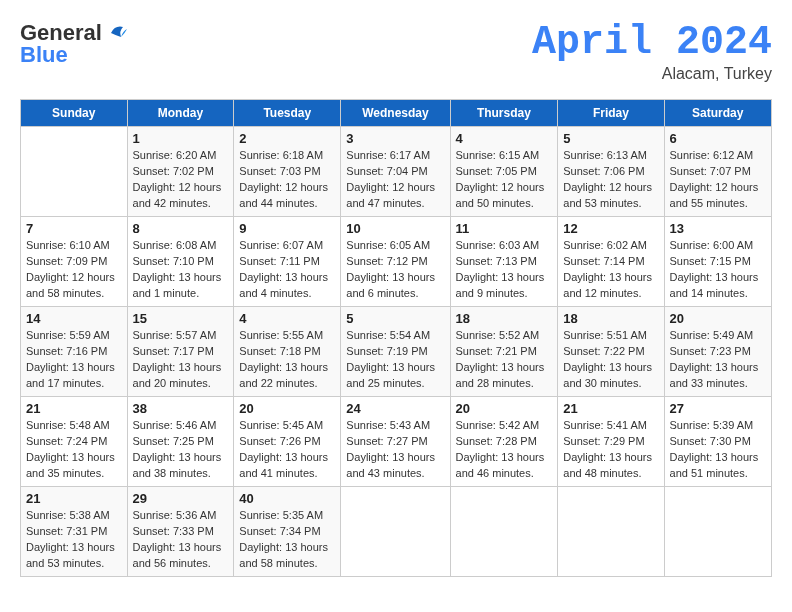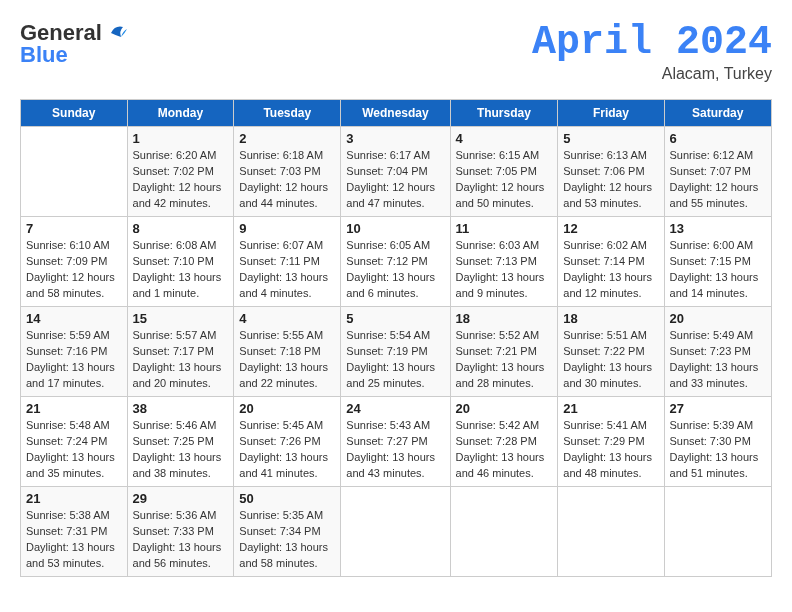--- a/index.html
+++ b/index.html
@@ -228,21 +228,21 @@
       <tr>
         <td>
           <span class="day-number">21</span>
           <div class="day-info">Sunrise: 5:38 AM<br>Sunset: 7:31 PM<br>Daylight: 13 hours and 53 minutes.</div>
         </td>
         <td>
           <span class="day-number">29</span>
           <div class="day-info">Sunrise: 5:36 AM<br>Sunset: 7:33 PM<br>Daylight: 13 hours and 56 minutes.</div>
         </td>
         <td>
-          <span class="day-number">50</span>
+          <span class="day-number">40</span>
           <div class="day-info">Sunrise: 5:35 AM<br>Sunset: 7:34 PM<br>Daylight: 13 hours and 58 minutes.</div>
         </td>
         <td class="empty-cell"></td>
         <td class="empty-cell"></td>
         <td class="empty-cell"></td>
         <td class="empty-cell"></td>
       </tr>
     </tbody>
 </table>
 

